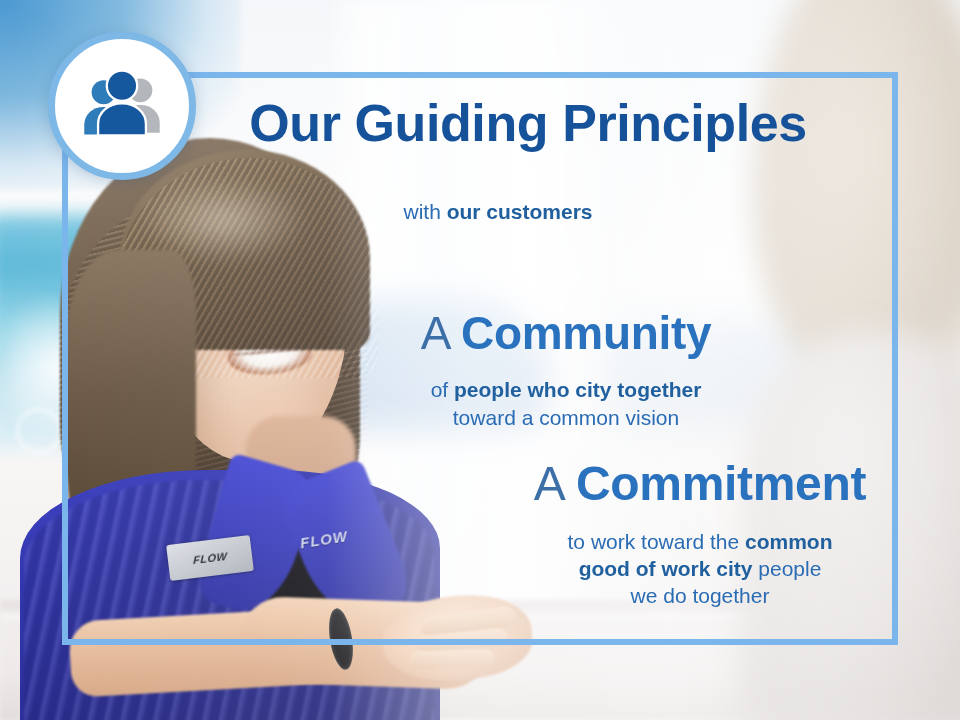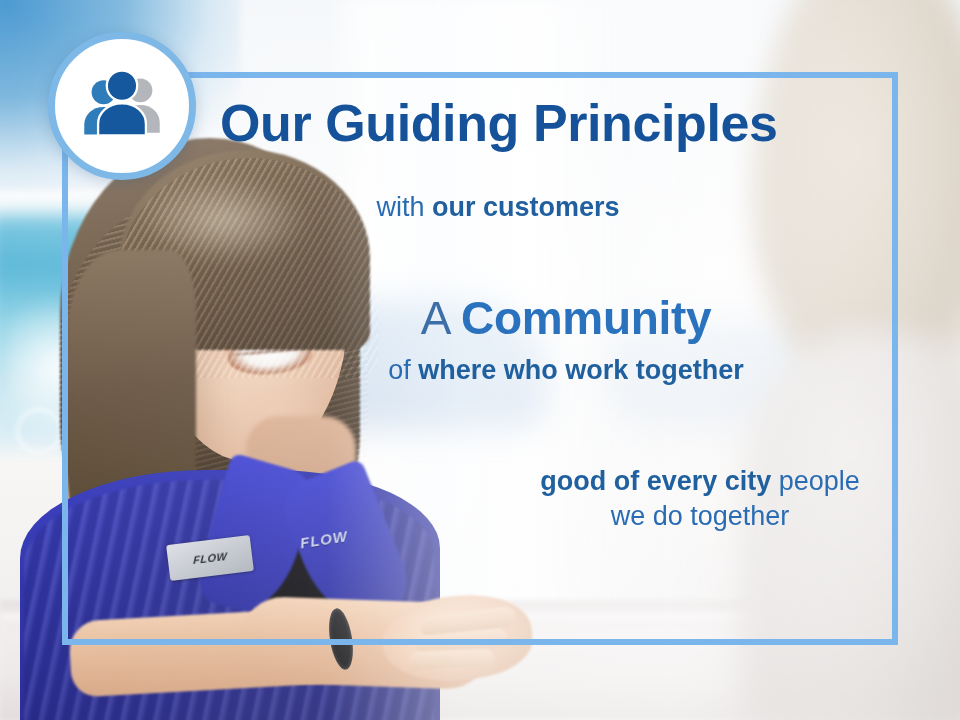--- a/index.html
+++ b/index.html
@@ -312,22 +312,22 @@
     border: 7px solid #7db8e7;
     box-sizing: border-box;
     display: flex; align-items: center; justify-content: center;
     box-shadow: 0 3px 14px rgba(40,80,130,.22);
   }
   .badge-circle svg { width: 92px; height: 92px; display:block; }
 
   
   .title {
     position: absolute;
-    left: 220px; top: 96px; width: 660px;
-    text-align: left;
+    left: 198px; top: 96px; width: 660px;
+    text-align: center;
     font-family: "Liberation Sans", sans-serif;
     font-size: 52px;
     font-weight: 700;
     letter-spacing: -0.4px;
     color: #15529a;
     line-height: 1.05;
     white-space: nowrap;
   }
 
   .block { position: absolute; text-align: center; line-height: 1.16; }
@@ -338,33 +338,33 @@
     color: #2a72bd;
     letter-spacing: -0.3px;
     white-space: nowrap;
   }
   .head .art {
     font-weight: 400;
     color: #3c6ea8;
   }
   .sub {
     font-family: "Liberation Sans", sans-serif;
-    font-size: 27px;
+    font-size: 21px;
     font-weight: 400;
     color: #2a6cb4;
     line-height: 1.30;
-    margin-top: 8px;
+    margin-top: 16px;
   }
   .sub b { font-weight: 700; color: #20609f; }
 
   
   #block-covenant   { left: 258px; top: 182px;  width: 480px; }
   #block-covenant .head { font-size: 44px; }
 
-  #block-community  { left: 326px; top: 292px;  width: 480px; }
+  #block-community  { left: 326px; top: 307px;  width: 480px; }
   #block-community .head { font-size: 46px; }
 
   #block-commitment { left: 440px; top: 456px;  width: 520px; }
   #block-commitment .head { font-size: 48px; }
 </style>
 </head>
 <body>
 
 <div id="stage">
 
@@ -450,29 +450,39 @@
     </div>
   </div>
 
   <div class="block" id="block-community">
     <div class="head">
       <span class="art">A </span>
       <span>Community</span>
     </div>
     <div class="sub">
       <div>
-        <span>of </span><b>where who work together</b>
+        <span>of </span><b>people who city together</b>
+      </div>
+      <div>
+        <span>toward a common vision</span>
       </div>
     </div>
   </div>
 
   <div class="block" id="block-commitment">
+    <div class="head">
+      <span class="art">A </span>
+      <span>Commitment</span>
+    </div>
     <div class="sub">
       <div>
-        <b>good of every city</b><span> people</span>
+        <span>to work toward the </span><b>common</b>
+      </div>
+      <div>
+        <b>good of work city</b><span> people</span>
       </div>
       <div>
         <span>we do together</span>
       </div>
     </div>
   </div>
 
 </div>
 
 </body></html>

